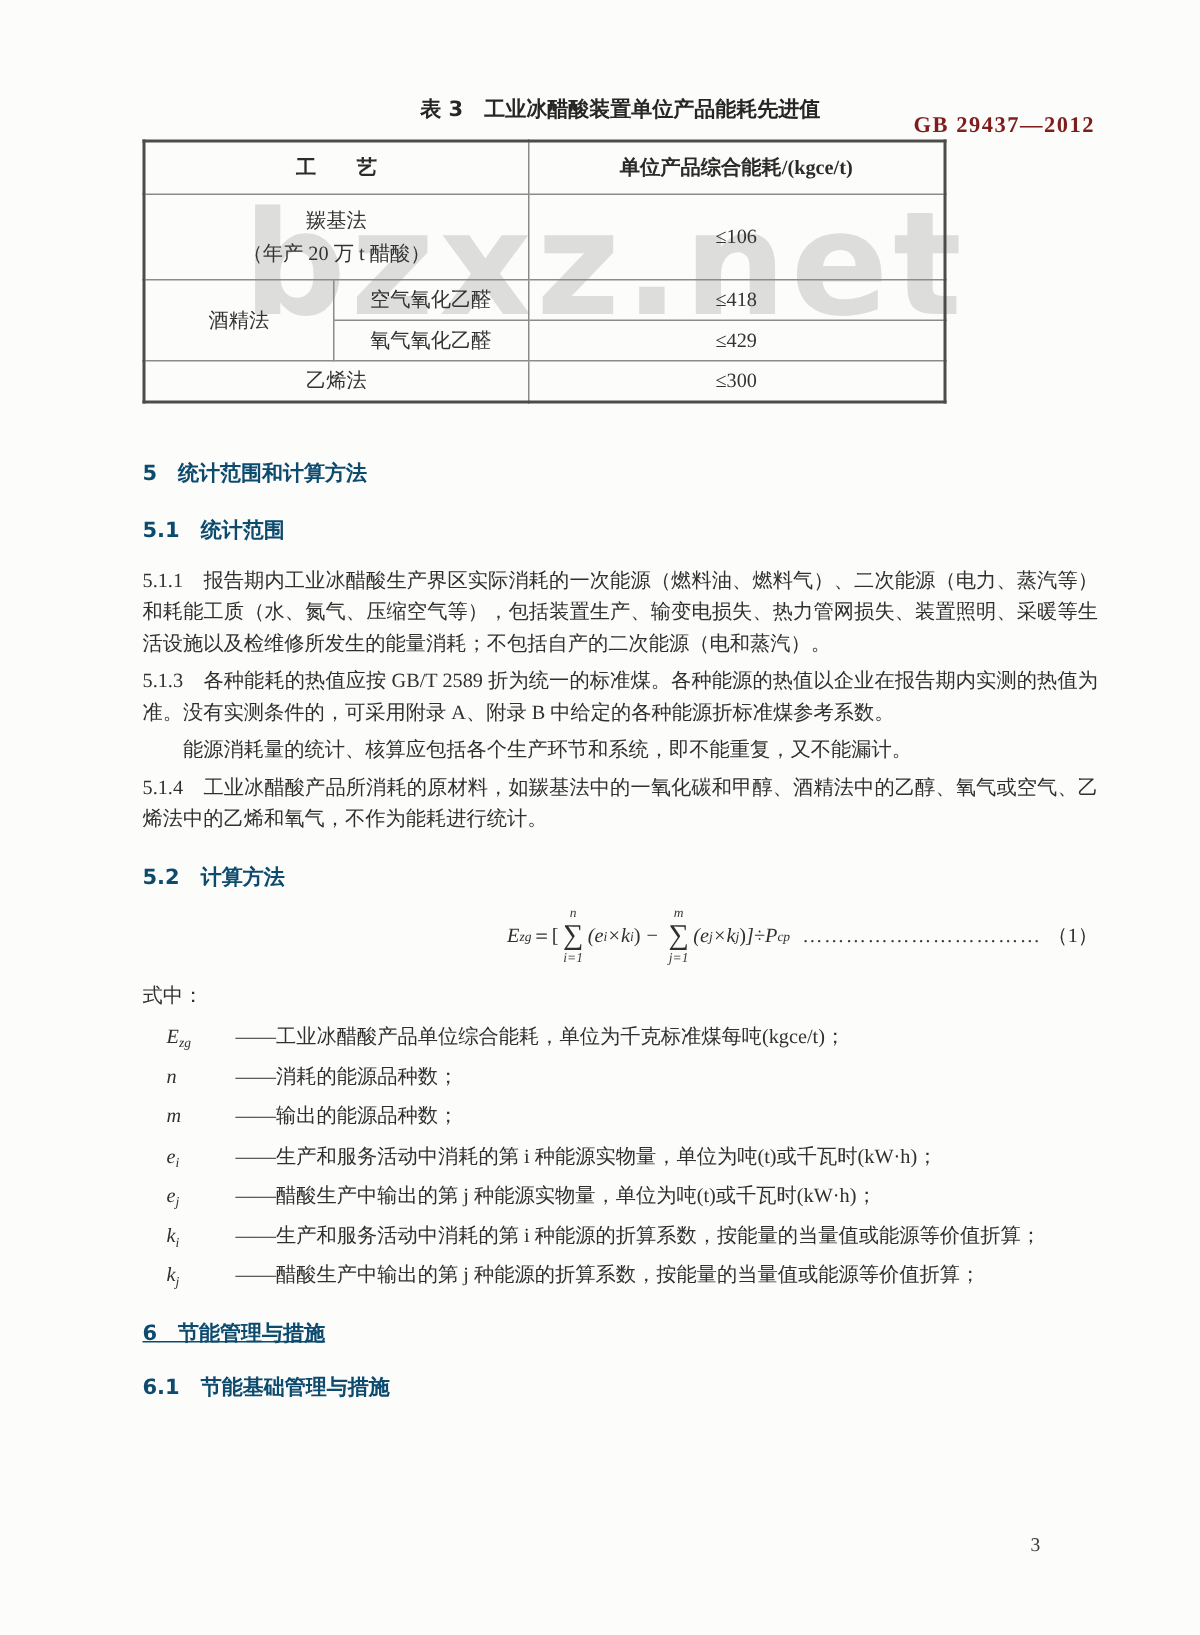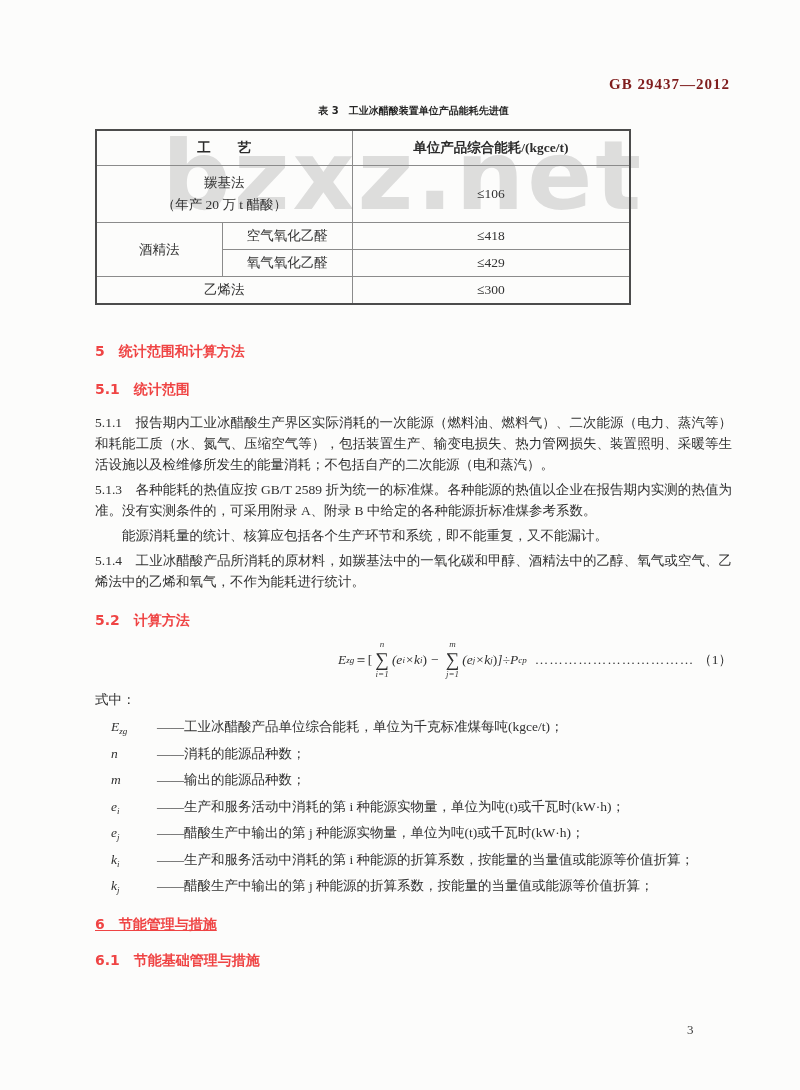--- a/index.html
+++ b/index.html
@@ -17,35 +17,35 @@
   .watermark{
     position:absolute;top:128px;left:162px;z-index:0;
     font-family:"DejaVu Sans","Liberation Sans",sans-serif;
     font-weight:bold;font-size:96px;letter-spacing:3px;line-height:1;
     color:rgba(150,150,150,0.30);user-select:none;white-space:nowrap;
   }
   .content{
     position:absolute;left:95px;top:0;width:637px;z-index:1;
   }
   .tbl-title{
-    margin-top:104px;text-align:center;font-weight:bold;font-size:10px;
+    margin-top:64px;text-align:center;font-weight:bold;font-size:14px;
     font-family:"DejaVu Sans","Liberation Sans",sans-serif;color:#262626;
   }
   table.t3{
     margin-top:11px;width:536px;border-collapse:collapse;
     font-size:13.5px;color:#333;background:transparent;
   }
   table.t3{border:2px solid #4c4c4c;}
   table.t3 td{border:1px solid #8b8b8b;text-align:center;padding:2px 4px;}
   table.t3 tr.hdr td{height:30px;font-weight:600;color:#2b2b2b;}
   table.t3 td.two-line{height:52px;line-height:22px;}
   table.t3 tr.thin td{height:22px;}
   .sec-h{
     font-family:"DejaVu Sans","Liberation Sans",sans-serif;
-    font-weight:bold;font-size:14px;color:#ef4444;
+    font-weight:bold;font-size:14px;color:#0c4a6e;
   }
   .h5-1{margin-top:38px;}
   .h5-2{margin-top:20px;}
   .para{
     font-size:13.5px;line-height:21px;text-align:justify;color:#303030;
     margin:0;
   }
   .p-num{margin-top:13px;}
   .p-follow{margin-top:4px;}
   .p-indent{text-indent:2em;}

